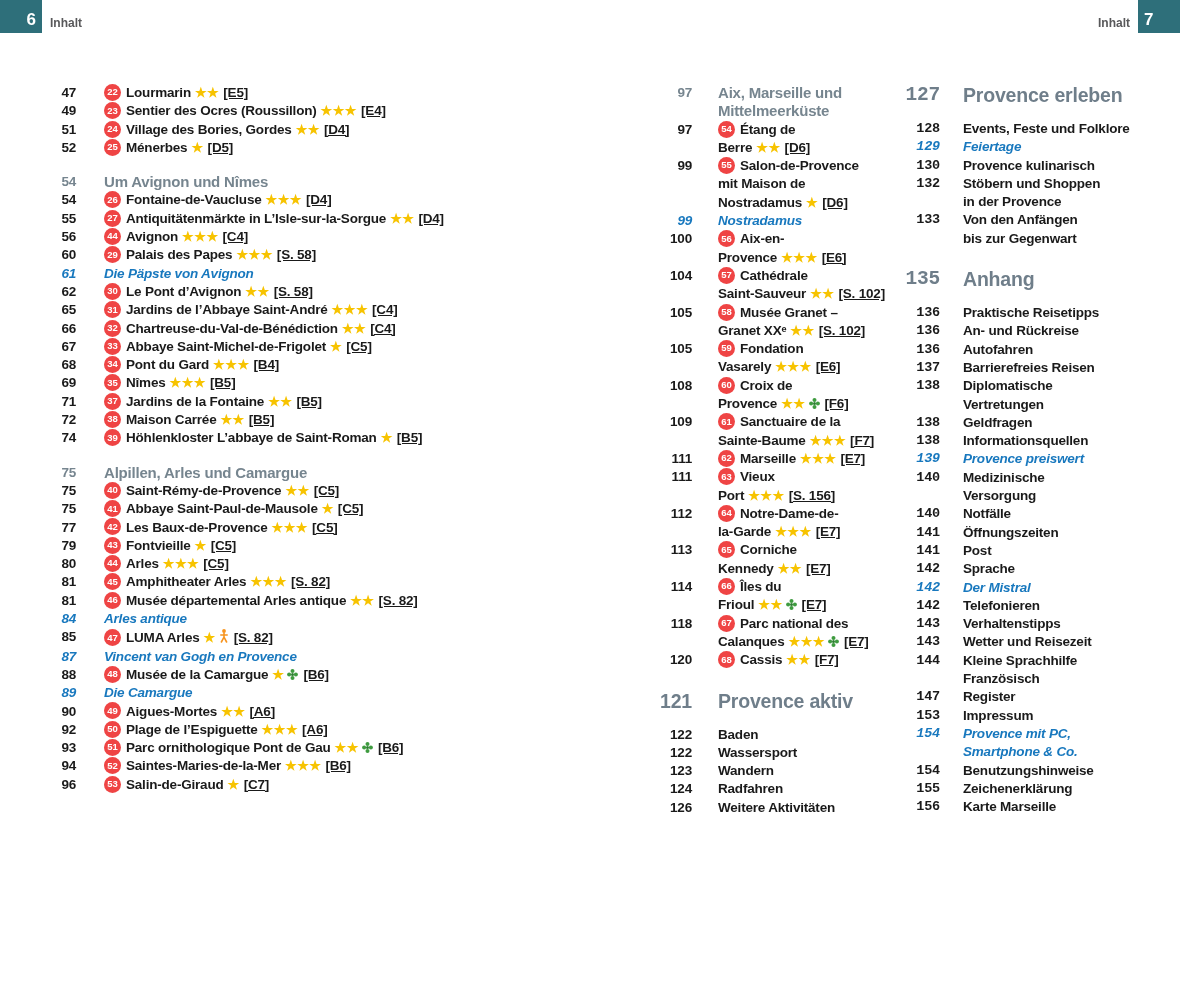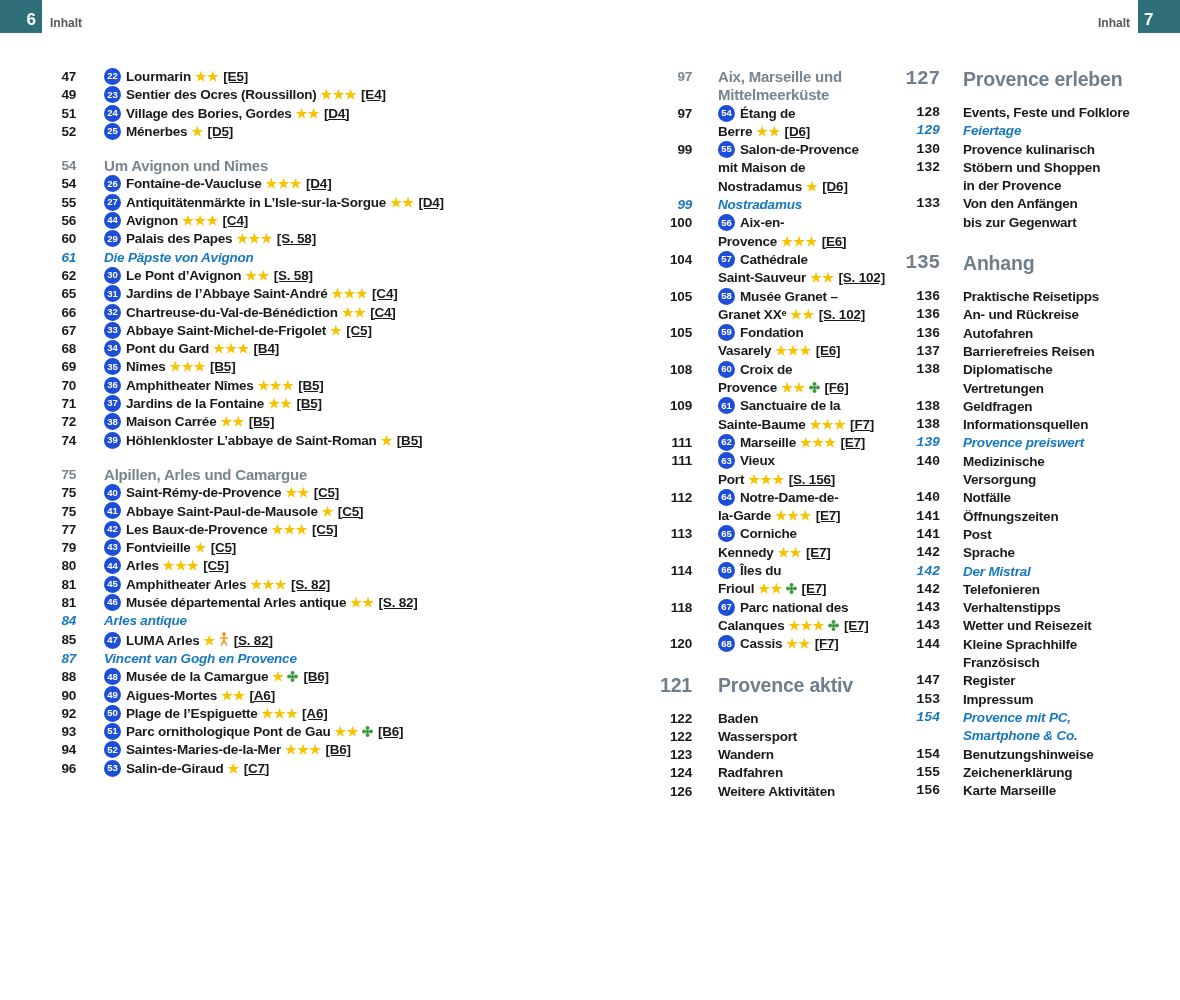--- a/index.html
+++ b/index.html
@@ -12,21 +12,21 @@
   .hdr-group{display:flex;align-items:flex-end;}
   .hdr-box{width:42px;height:33px;background:#2E6F7A;color:#fff;font-weight:bold;
            font-size:17px;display:flex;align-items:flex-end;box-sizing:border-box;}
   .hdr-box.left{justify-content:flex-end;padding:0 6px 3px 0;}
   .hdr-box.right{justify-content:flex-start;padding:0 0 3px 6px;}
   .hdr-label{color:#58585A;font-weight:bold;font-size:12px;padding-bottom:3px;}
   .hdr-group.left .hdr-label{margin-left:8px;}
   .hdr-group.right .hdr-label{margin-right:8px;}
 
   
-  .col{position:absolute;top:68px;}
+  .col{position:absolute;top:84px;}
   .col1{left:40px;width:480px;}
   .col2{left:646px;width:252px;}
   .col3{left:895px;width:287px;}
 
   .row{display:flex;align-items:flex-start;line-height:18.3px;font-size:13.5px;
        font-weight:bold;color:#1A1A1A;letter-spacing:-0.2px;}
   .pnum{text-align:right;flex:0 0 auto;}
   .col1 .pnum{width:36px;} .col1 .content{margin-left:28px;}
   .col2 .pnum{width:46px;} .col2 .content{margin-left:26px;}
   .col3 .pnum{width:45px;font-family:Liberation Mono, monospace;} .col3 .content{margin-left:23px;}
@@ -34,21 +34,21 @@
   .title{white-space:pre-line;}
 
   .row.article{color:#1878BE;font-style:italic;}
   .row.section{color:#76858F;font-size:15px;margin-top:16px;}
   .row.section .pnum{font-size:13.5px;}
   .row.chapter{color:#6F7E8A;font-size:19.5px;line-height:22px;margin-top:20px;margin-bottom:14px;}
   .col .row:first-child{margin-top:0;}
 
   
   .badge{display:inline-flex;align-items:center;justify-content:center;
-         min-width:17px;height:17px;border-radius:50%;background:#1d4ed8;color:#fff;
+         min-width:17px;height:17px;border-radius:50%;background:#ef4444;color:#fff;
          font-size:9.5px;font-weight:bold;letter-spacing:0;margin-right:5px;
          position:relative;top:-1px;vertical-align:middle;}
   .stars{color:#F7C300;margin-left:4px;letter-spacing:0.5px;font-size:13px;}
   .ref{margin-left:4px;text-decoration:underline;}
   .sym{display:inline-block;margin:0 1px 0 3px;position:relative;top:1px;}
 </style>
 </head>
 <body>
 
 <div class="page">
@@ -125,24 +125,20 @@
         <span class="pnum">67</span>
         <span class="content"><span class="badge">33</span><span class="title">Abbaye Saint-Michel-de-Frigolet</span><span class="stars">★</span><span class="ref">[C5]</span></span>
       </div>
       <div class="row sight">
         <span class="pnum">68</span>
         <span class="content"><span class="badge">34</span><span class="title">Pont du Gard</span><span class="stars">★★★</span><span class="ref">[B4]</span></span>
       </div>
       <div class="row sight">
         <span class="pnum">69</span>
         <span class="content"><span class="badge">35</span><span class="title">Nîmes</span><span class="stars">★★★</span><span class="ref">[B5]</span></span>
-      </div>
-      <div class="row sight">
-        <span class="pnum">70</span>
-        <span class="content"><span class="badge">36</span><span class="title">Amphitheater Nîmes</span><span class="stars">★★★</span><span class="ref">[B5]</span></span>
       </div>
       <div class="row sight">
         <span class="pnum">71</span>
         <span class="content"><span class="badge">37</span><span class="title">Jardins de la Fontaine</span><span class="stars">★★</span><span class="ref">[B5]</span></span>
       </div>
       <div class="row sight">
         <span class="pnum">72</span>
         <span class="content"><span class="badge">38</span><span class="title">Maison Carrée</span><span class="stars">★★</span><span class="ref">[B5]</span></span>
       </div>
       <div class="row sight">
@@ -200,20 +196,24 @@
         <span class="pnum">88</span>
         <span class="content"><span class="badge">48</span><span class="title">Musée de la Camargue</span><span class="stars">★</span><span class="sym"><svg width="11" height="11" viewBox="0 0 11 11">
               <g fill="#3E9B3F">
                 <circle cx="5.5" cy="2.1" r="2"></circle>
                 <circle cx="5.5" cy="8.9" r="2"></circle>
                 <circle cx="2.1" cy="5.5" r="2"></circle>
                 <circle cx="8.9" cy="5.5" r="2"></circle>
               </g>
               <circle cx="5.5" cy="5.5" r="1.5" fill="#2E7D32"></circle>
             </svg></span><span class="ref">[B6]</span></span>
+      </div>
+      <div class="row article">
+        <span class="pnum">89</span>
+        <span class="content"><span class="title">Die Camargue</span></span>
       </div>
       <div class="row sight">
         <span class="pnum">90</span>
         <span class="content"><span class="badge">49</span><span class="title">Aigues-Mortes</span><span class="stars">★★</span><span class="ref">[A6]</span></span>
       </div>
       <div class="row sight">
         <span class="pnum">92</span>
         <span class="content"><span class="badge">50</span><span class="title">Plage de l’Espiguette</span><span class="stars">★★★</span><span class="ref">[A6]</span></span>
       </div>
       <div class="row sight">

